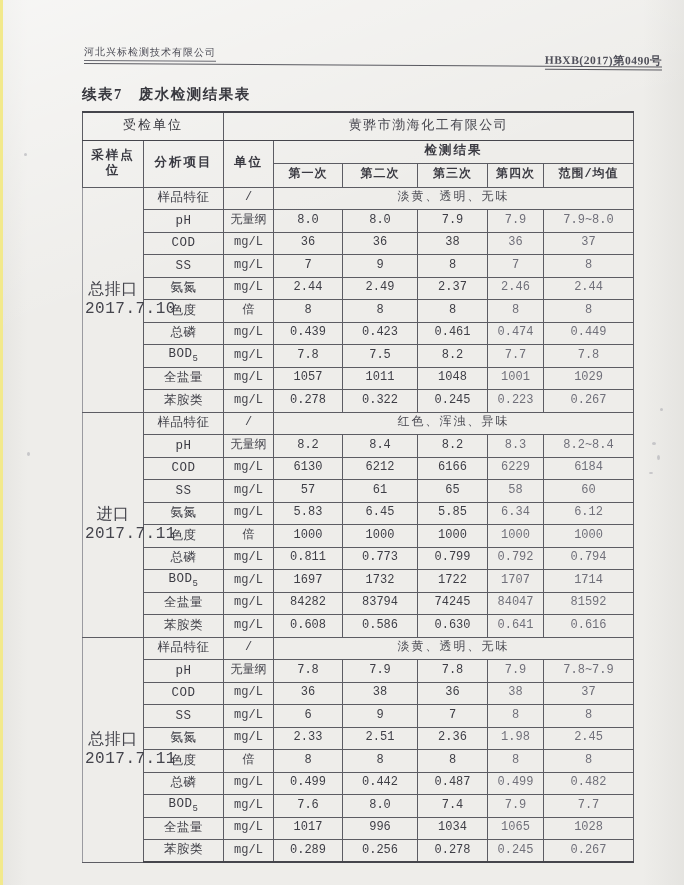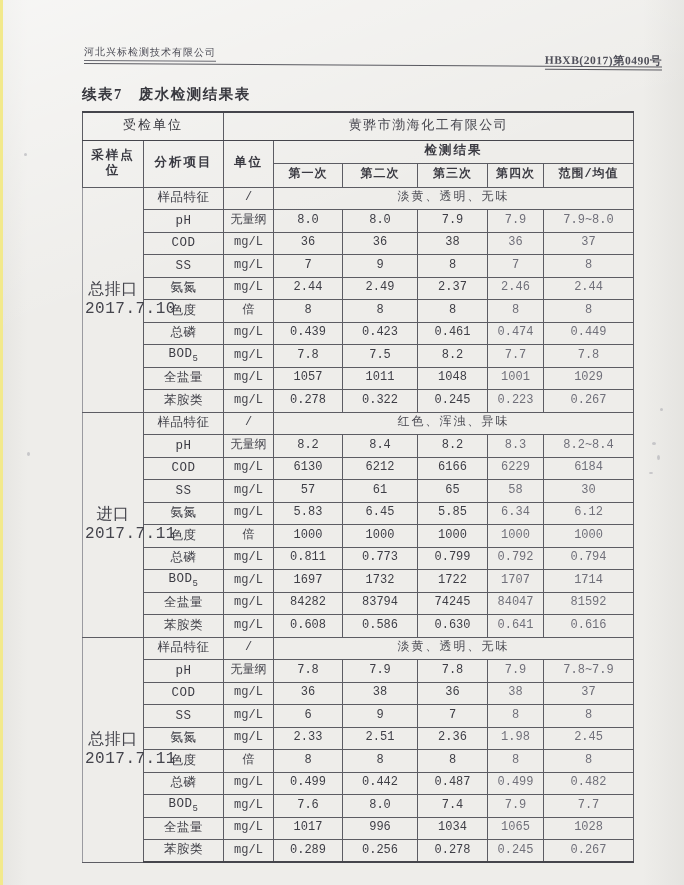--- a/index.html
+++ b/index.html
@@ -248,21 +248,21 @@
           <td class="val faded">6229</td>
           <td class="val faded">6184</td>
         </tr>
         <tr>
           <td class="label-cell">SS</td>
           <td class="unit-cell">mg/L</td>
           <td class="val">57</td>
           <td class="val">61</td>
           <td class="val">65</td>
           <td class="val faded">58</td>
-          <td class="val faded">30</td>
+          <td class="val faded">60</td>
         </tr>
         <tr>
           <td class="label-cell">氨氮</td>
           <td class="unit-cell">mg/L</td>
           <td class="val">5.83</td>
           <td class="val">6.45</td>
           <td class="val">5.85</td>
           <td class="val faded">6.34</td>
           <td class="val faded">6.12</td>
         </tr>

